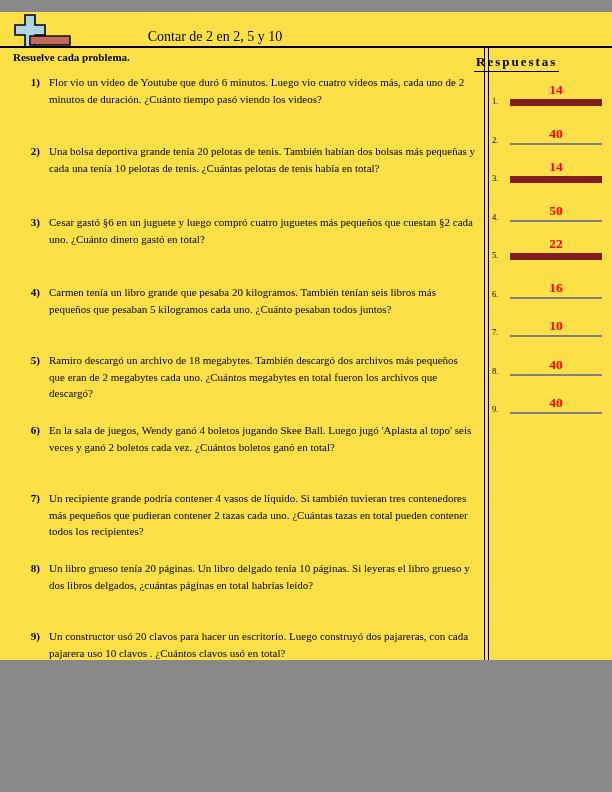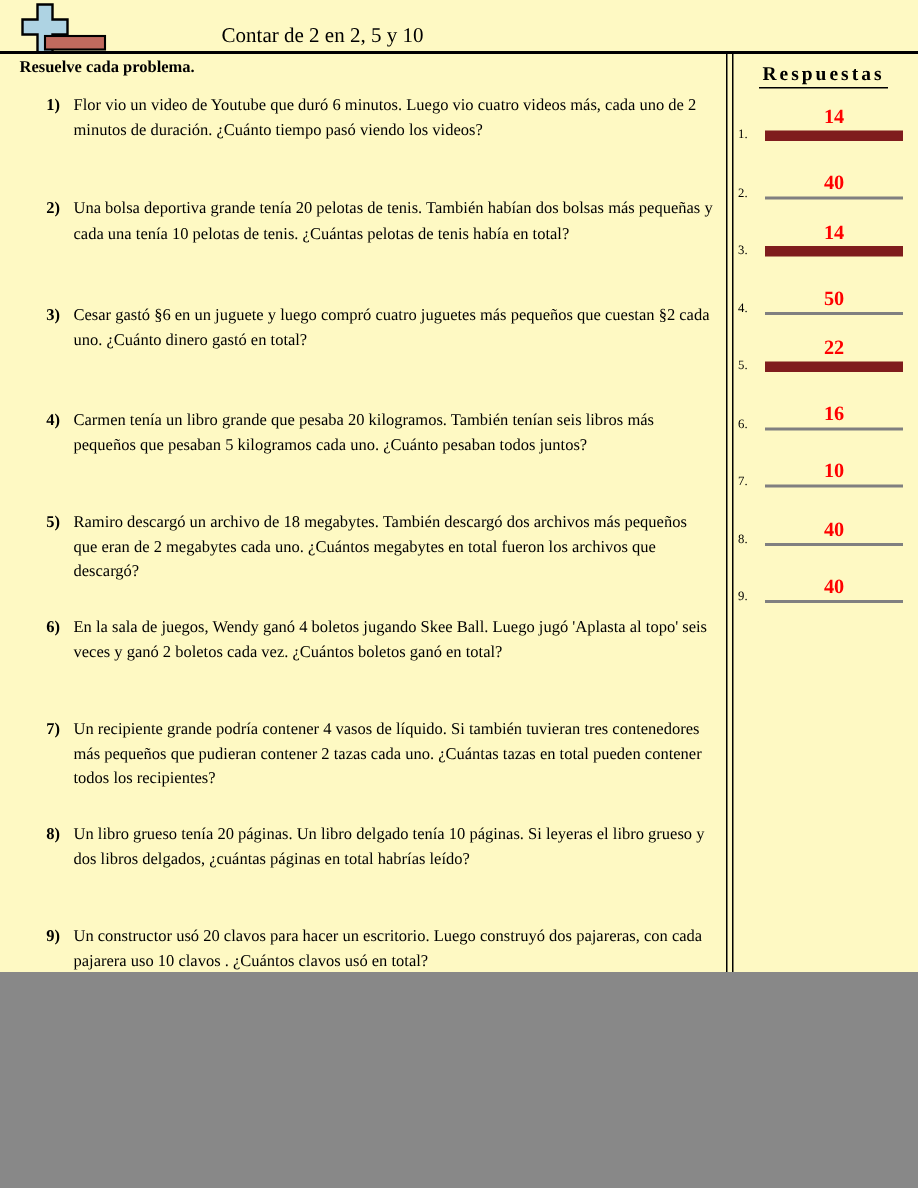--- a/index.html
+++ b/index.html
@@ -3,42 +3,42 @@
 <meta charset="utf-8">
 <style>
   :root{
     --red:#ff0000;
     --score-hl:#b8cce4;
     --logo-blue:#aed3e3;
     --logo-red:#c16a5e;
   }
   html,body{margin:0;padding:0;background:#888;}
   .page{
-    position:relative;width:612px;height:648px;margin:0 auto;
-    background:#fef9c3;overflow:hidden;
+    position:relative;width:612px;height:648px;margin:12px auto;
+    background:#fde047;overflow:hidden;
     font-family:"Liberation Serif","DejaVu Serif",serif;color:#000;
   }
   
   .logo{position:absolute;left:8px;top:2px;}
   .page-title{position:absolute;left:100px;top:17px;width:230px;text-align:center;font-size:14px;}
   .name-block{position:absolute;left:412px;top:19px;white-space:nowrap;}
   .name-label{font-size:11.5px;}
   .name-value{font-size:12.5px;font-weight:bold;color:var(--red);word-spacing:3px;margin-left:5px;}
   .header-rule{position:absolute;left:0;top:34px;width:612px;height:2px;background:#000;}
   .instructions{position:absolute;left:13px;top:39px;font-size:11px;font-weight:bold;}
   
   .problem{position:absolute;left:14px;width:462px;display:flex;font-size:11px;line-height:1.5;}
   .p-num{width:26px;text-align:right;font-weight:bold;flex:none;padding-right:9px;}
   .p-text{flex:1;}
   .p1{top:62px}.p2{top:131px}.p3{top:202px}.p4{top:272px}.p5{top:340px}
   .p6{top:410px}.p7{top:478px}.p8{top:548px}.p9{top:616px}.p10{top:686px}
   
   .col-sep{position:absolute;left:484px;top:36px;height:716px;width:3px;
     border-left:1px solid #000;border-right:1px solid #000;}
-  .answers-title{position:absolute;left:490px;top:40px;width:118px;text-align:center;}
+  .answers-title{position:absolute;left:474px;top:40px;width:118px;}
   .answers-title span{display:inline-block;font-size:13px;font-weight:bold;letter-spacing:2px;
     border-bottom:1.5px solid #000;padding:0 2px 1px 2px;}
   .ans-row{position:absolute;left:490px;width:120px;height:24px;}
   .ans-num{position:absolute;left:2px;bottom:0;font-size:8.5px;}
   .ans-line{position:absolute;left:20px;right:8px;bottom:0;text-align:center;
     border-bottom:2px solid #808080;}
   .ans-line.black{border-bottom:7px solid #7f1d1d;}
   .ans-val{color:var(--red);font-weight:bold;font-size:13.5px;line-height:1.25;}
   .r1{top:70px}.r2{top:109px}.r3{top:147px}.r4{top:186px}.r5{top:224px}
   .r6{top:263px}.r7{top:301px}.r8{top:340px}.r9{top:378px}.r10{top:417px}

